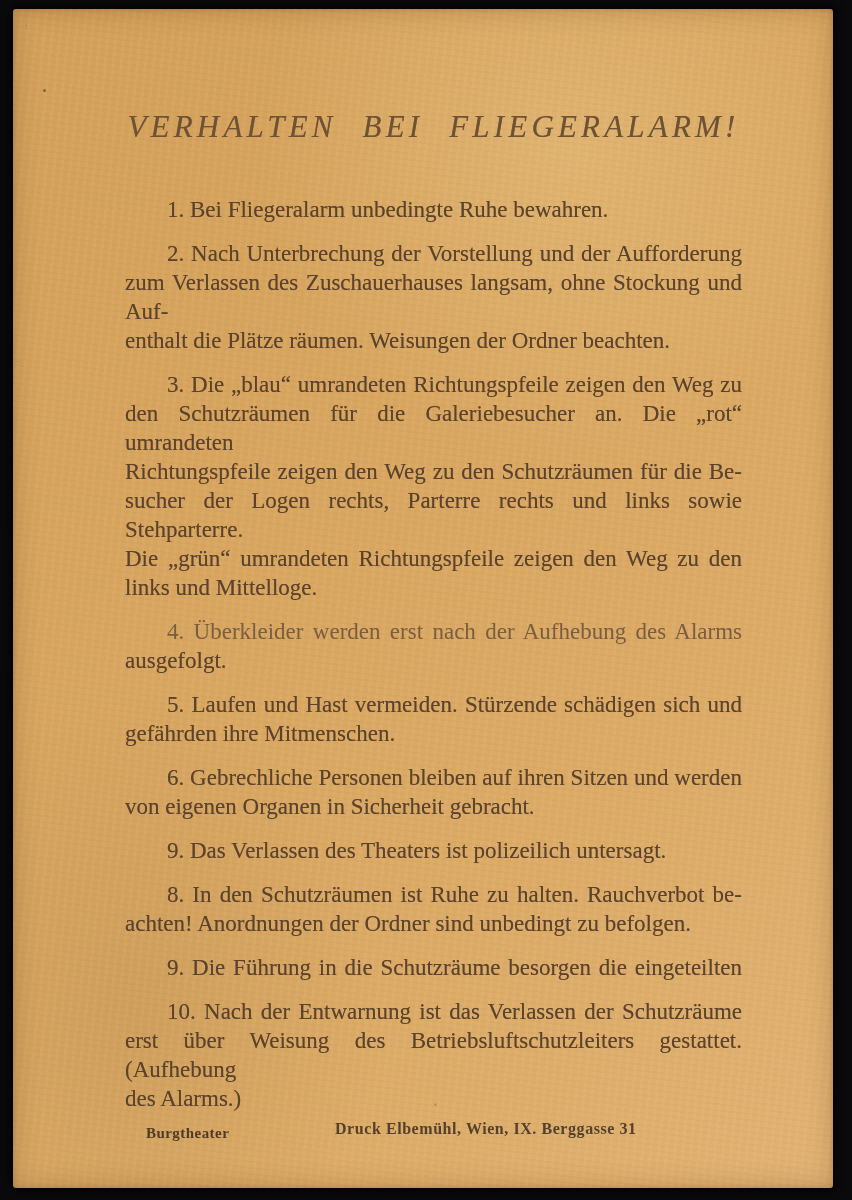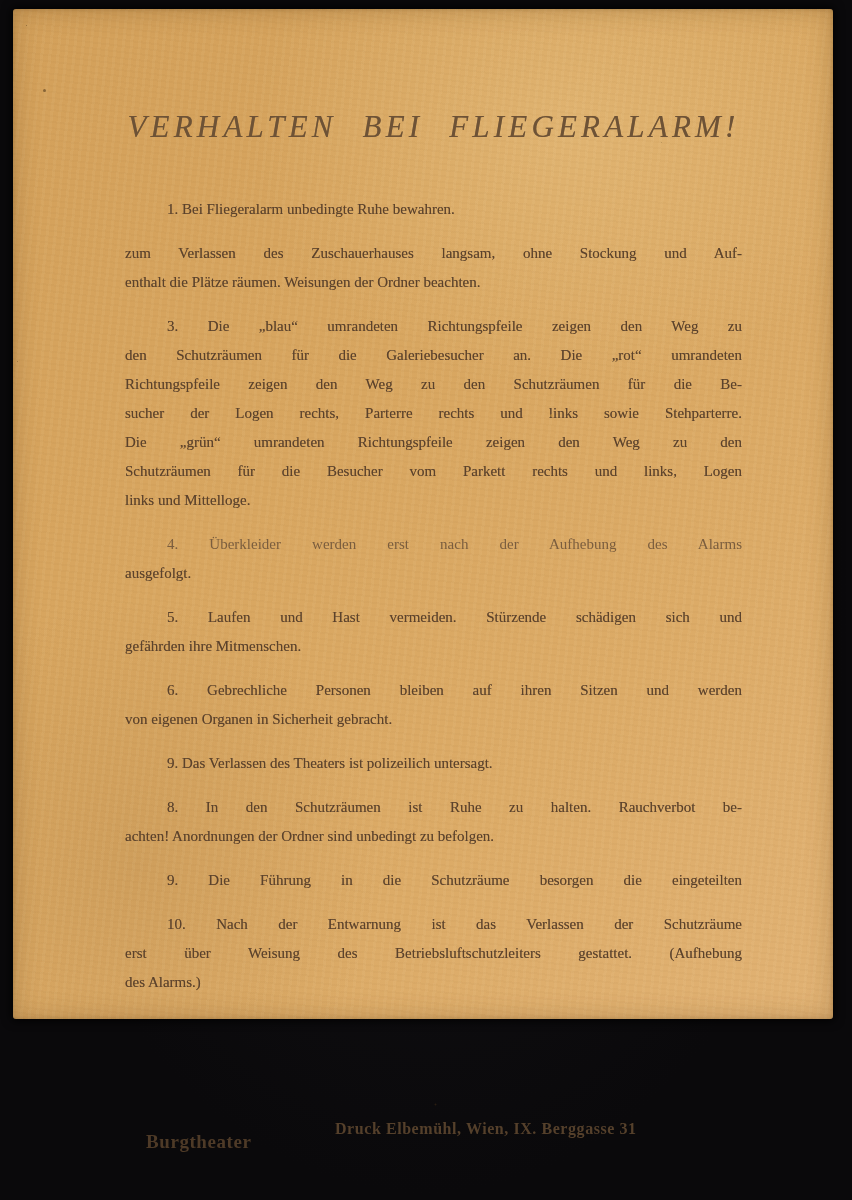--- a/index.html
+++ b/index.html
@@ -15,21 +15,21 @@
     overflow: hidden;
     position: relative;
     font-family: "Liberation Serif", "DejaVu Serif", serif;
   }
 
   .paper {
     position: absolute;
     left: 13px;
     top: 9px;
     width: 820px;
-    height: 1010px;
+    height: 1179px;
     border-radius: 3px;
     background:
       repeating-linear-gradient(7deg, rgba(120,80,30,0.035) 0 2px, rgba(0,0,0,0) 2px 6px),
       repeating-linear-gradient(96deg, rgba(255,240,200,0.05) 0 3px, rgba(0,0,0,0) 3px 8px),
       radial-gradient(ellipse 60% 40% at 68% 12%, rgba(255,230,175,0.22), rgba(255,230,175,0) 65%),
       radial-gradient(ellipse 50% 45% at 15% 85%, rgba(110,70,25,0.10), rgba(110,70,25,0) 60%),
       linear-gradient(135deg, #d3a05a 0%, #d8a660 40%, #dcab67 70%, #e1b274 100%);
     box-shadow:
       inset 0 0 26px rgba(95,60,20,0.28),
       inset 0 0 4px rgba(80,50,15,0.25),
@@ -70,21 +70,21 @@
     color: #6d5236;
     text-shadow: 0 0 0.5px rgba(100,74,46,0.55);
     white-space: nowrap;
   }
 
   .body-text {
     position: absolute;
     top: 186px;
     left: 112px;
     right: 91px;
-    font-size: 15px;
+    font-size: 23px;
     line-height: 29px;
     color: #5b422c;
     text-shadow: 0 0 0.6px rgba(91,66,44,0.5);
   }
 
   .para { margin-top: 15px; }
   .para:first-child { margin-top: 0; }
 
   .line {
     text-align: justify;
@@ -102,22 +102,22 @@
   .footer {
     position: absolute;
     left: 0;
     top: 1108px;
     width: 100%;
     height: 30px;
   }
   .theater-name {
     position: absolute;
     left: 133px;
-    top: 14px;
-    font-size: 19px;
+    top: 8px;
+    font-size: 15px;
     font-weight: 700;
     letter-spacing: 0.03em;
     color: #4e3a27;
   }
   .printer-imprint {
     position: absolute;
     left: 322px;
     top: 3px;
     font-size: 16px;
     font-weight: 700;
@@ -130,30 +130,30 @@
 
 <div class="paper">
 
   <div class="doc-title">VERHALTEN BEI FLIEGERALARM!</div>
 
   <div class="body-text">
       <div class="para">
         <div class="line first last">1. Bei Fliegeralarm unbedingte Ruhe bewahren.</div>
       </div>
       <div class="para">
+        <div class="line first">2. Nach Unterbrechung der Vorstellung und der Aufforderung</div>
         <div class="line">zum Verlassen des Zuschauerhauses langsam, ohne Stockung und Auf-</div>
         <div class="line last">enthalt die Plätze räumen. Weisungen der Ordner beachten.</div>
       </div>
       <div class="para">
         <div class="line first">3. Die „blau“ umrandeten Richtungspfeile zeigen den Weg zu</div>
         <div class="line">den Schutzräumen für die Galeriebesucher an. Die „rot“ umrandeten</div>
         <div class="line">Richtungspfeile zeigen den Weg zu den Schutzräumen für die Be-</div>
         <div class="line">sucher der Logen rechts, Parterre rechts und links sowie Stehparterre.</div>
         <div class="line">Die „grün“ umrandeten Richtungspfeile zeigen den Weg zu den</div>
-        <div class="line">Schutzräumen für die Besucher vom Parkett rechts und links, Logen</div>
         <div class="line last">links und Mittelloge.</div>
       </div>
       <div class="para">
         <div class="line first">4. Überkleider werden erst nach der Aufhebung des Alarms</div>
         <div class="line last">ausgefolgt.</div>
       </div>
       <div class="para">
         <div class="line first">5. Laufen und Hast vermeiden. Stürzende schädigen sich und</div>
         <div class="line last">gefährden ihre Mitmenschen.</div>
       </div>

